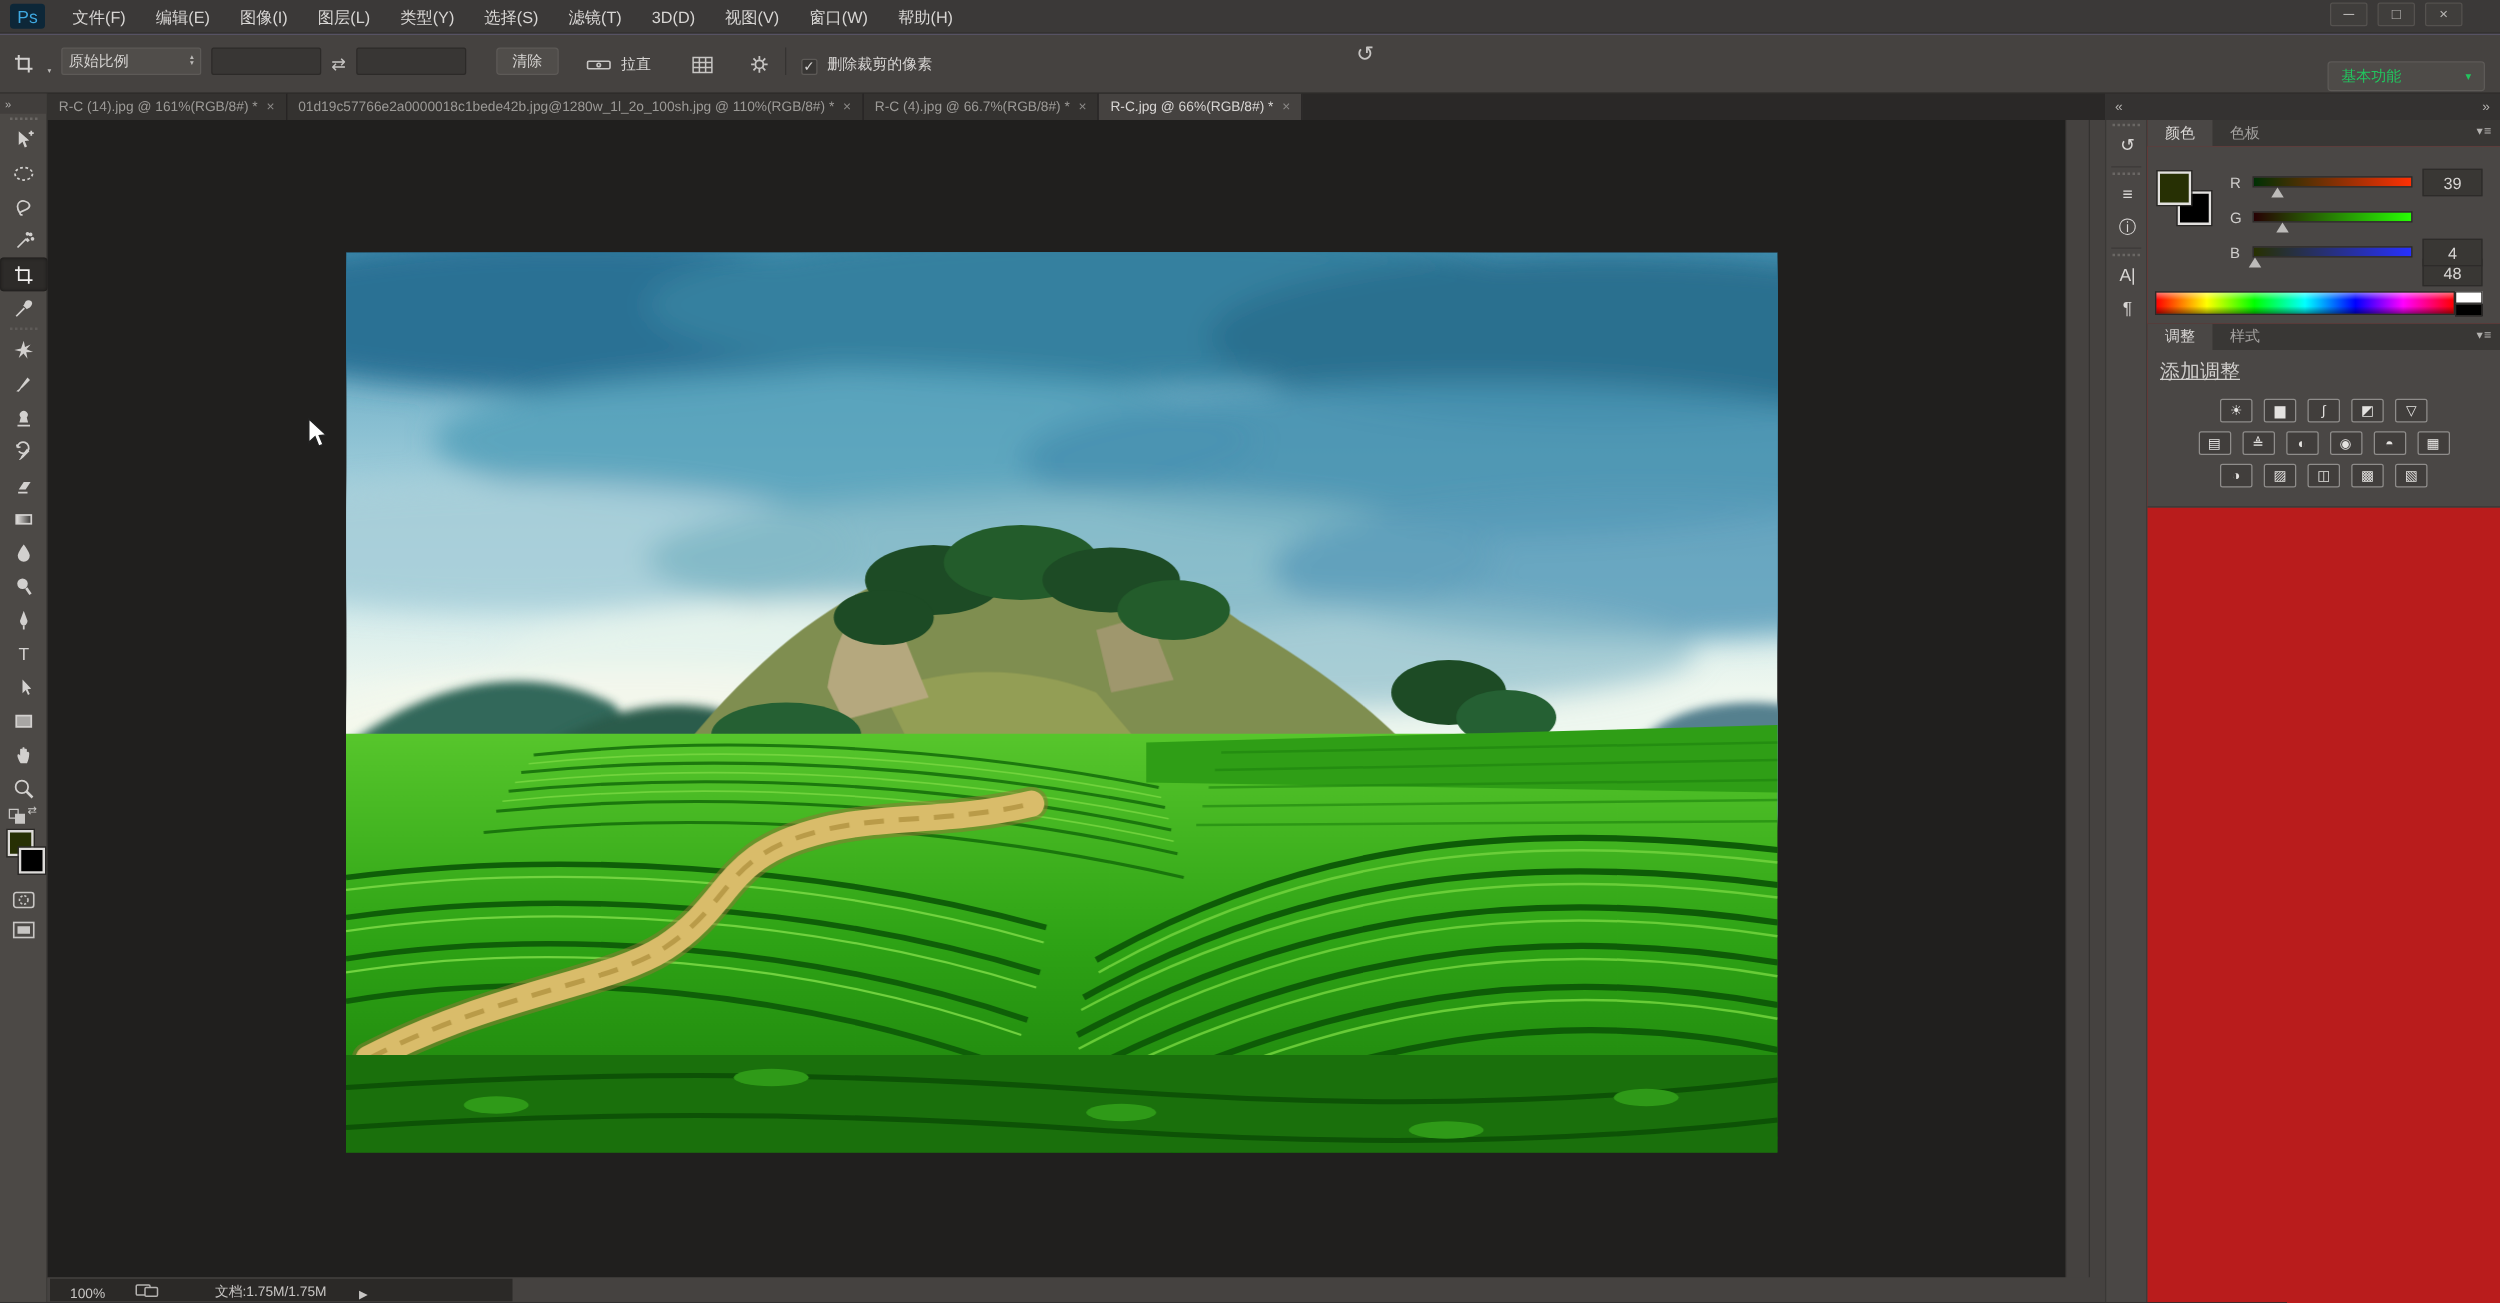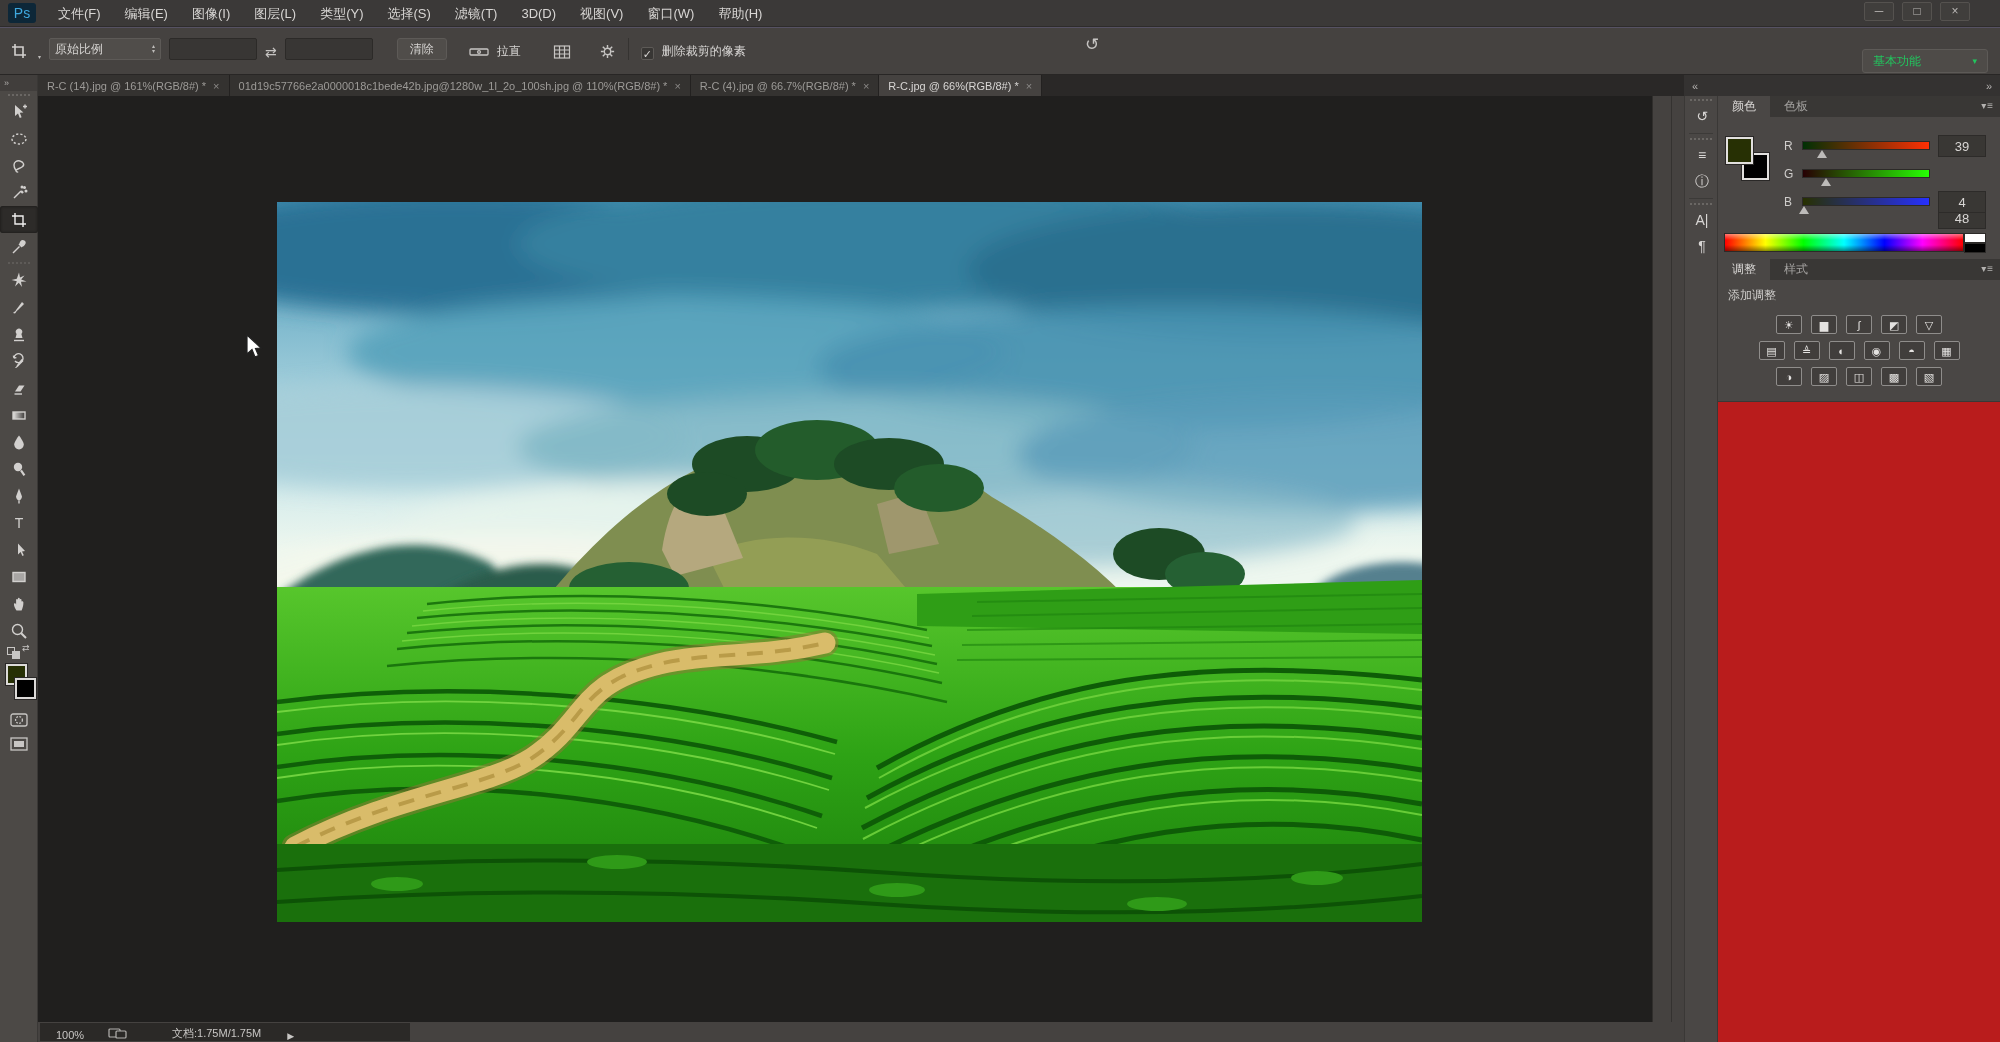--- a/index.html
+++ b/index.html
@@ -89,21 +89,21 @@
   .tr-r{background:linear-gradient(to right,rgb(0,48,4),rgb(255,48,4));}
   .tr-g{background:linear-gradient(to right,rgb(39,0,4),rgb(39,255,4));}
   .tr-b{background:linear-gradient(to right,rgb(39,48,0),rgb(39,48,255));}
   .ch-thumb{position:absolute;width:0;height:0;border-left:5px solid transparent;border-right:5px solid transparent;border-bottom:8px solid #bdbbb9;}
   .ch-value{position:absolute;left:220px;width:48px;height:22px;background:#393734;border:1px solid #2d2b29;color:#d8d6d4;font-size:13px;text-align:center;line-height:21px;}
   .spectrum{position:absolute;left:6px;top:116px;width:240px;height:19px;border:1px solid #2c2a28;background:linear-gradient(to bottom,rgba(255,255,255,.45),rgba(255,255,255,0) 35%,rgba(0,0,0,0) 65%,rgba(0,0,0,.45)),linear-gradient(to right,#ff0000,#ffff00 17%,#00ff00 33%,#00ffff 50%,#0000ff 67%,#ff00ff 83%,#ff0000);}
   .sw-white{position:absolute;left:246px;top:116px;width:22px;height:10px;background:#ffffff;border:1px solid #2c2a28;}
   .sw-black{position:absolute;left:246px;top:126px;width:22px;height:10px;background:#000000;border:1px solid #2c2a28;}
 
   .adjbody{position:relative;background:#4a4745;padding-bottom:8px;border-bottom:1px solid #3a3836;}
-  .addlabel{padding:7px 0 4px 10px;font-size:12px;color:#cfcdcb;}
+  .addlabel{padding:7px 0 4px 10px;font-size:16px;color:#cfcdcb;text-decoration:underline;}
   .adjrow{display:flex;justify-content:center;gap:9px;margin:7px 0;}
   .adjtile{width:26px;height:19px;background:#413e3c;border:1px solid #8f8d8b;border-radius:2px;color:#e4e2e0;font-size:11px;line-height:18px;text-align:center;overflow:hidden;}
 </style>
 </head>
 <body>
 
 <div class="app">
 
   <div class="menubar">
     <div class="pslogo">Ps</div>

